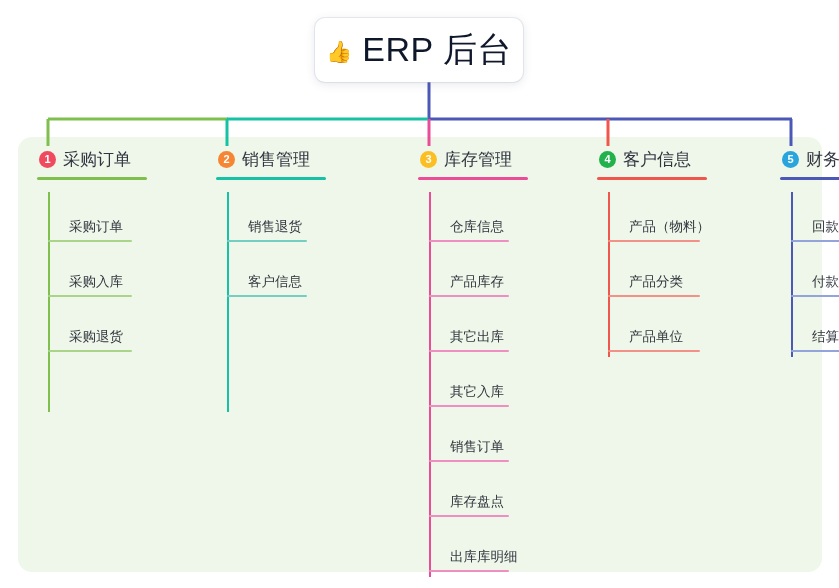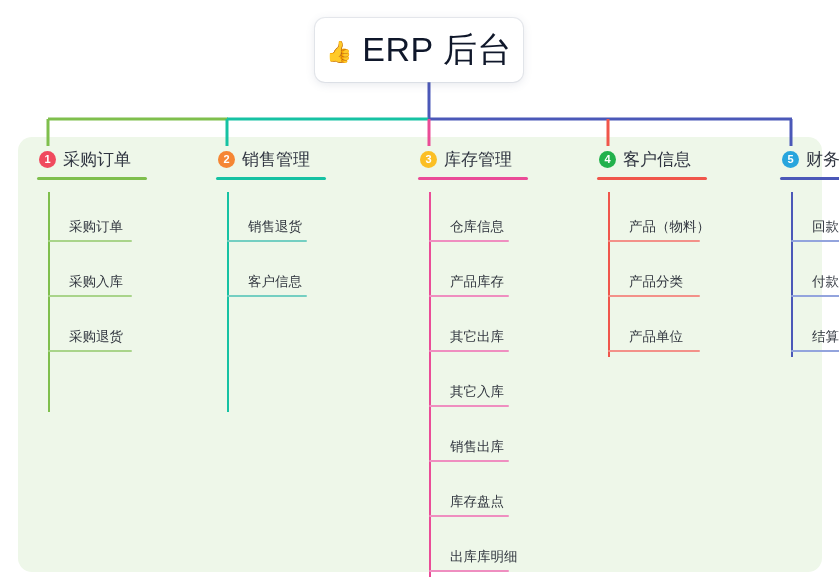--- a/index.html
+++ b/index.html
@@ -137,21 +137,21 @@
           </div>
           <div class="item">
             <span class="item-text">其它出库</span>
             <div class="item-rule" style="background: rgb(239, 142, 192); width: 80px;"></div>
           </div>
           <div class="item">
             <span class="item-text">其它入库</span>
             <div class="item-rule" style="background: rgb(239, 142, 192); width: 80px;"></div>
           </div>
           <div class="item">
-            <span class="item-text">销售出库</span>
+            <span class="item-text">销售订单</span>
             <div class="item-rule" style="background: rgb(239, 142, 192); width: 80px;"></div>
           </div>
           <div class="item">
             <span class="item-text">库存盘点</span>
             <div class="item-rule" style="background: rgb(239, 142, 192); width: 80px;"></div>
           </div>
           <div class="item">
             <span class="item-text">出库库明细</span>
             <div class="item-rule" style="background: rgb(239, 142, 192); width: 80px;"></div>
           </div>

